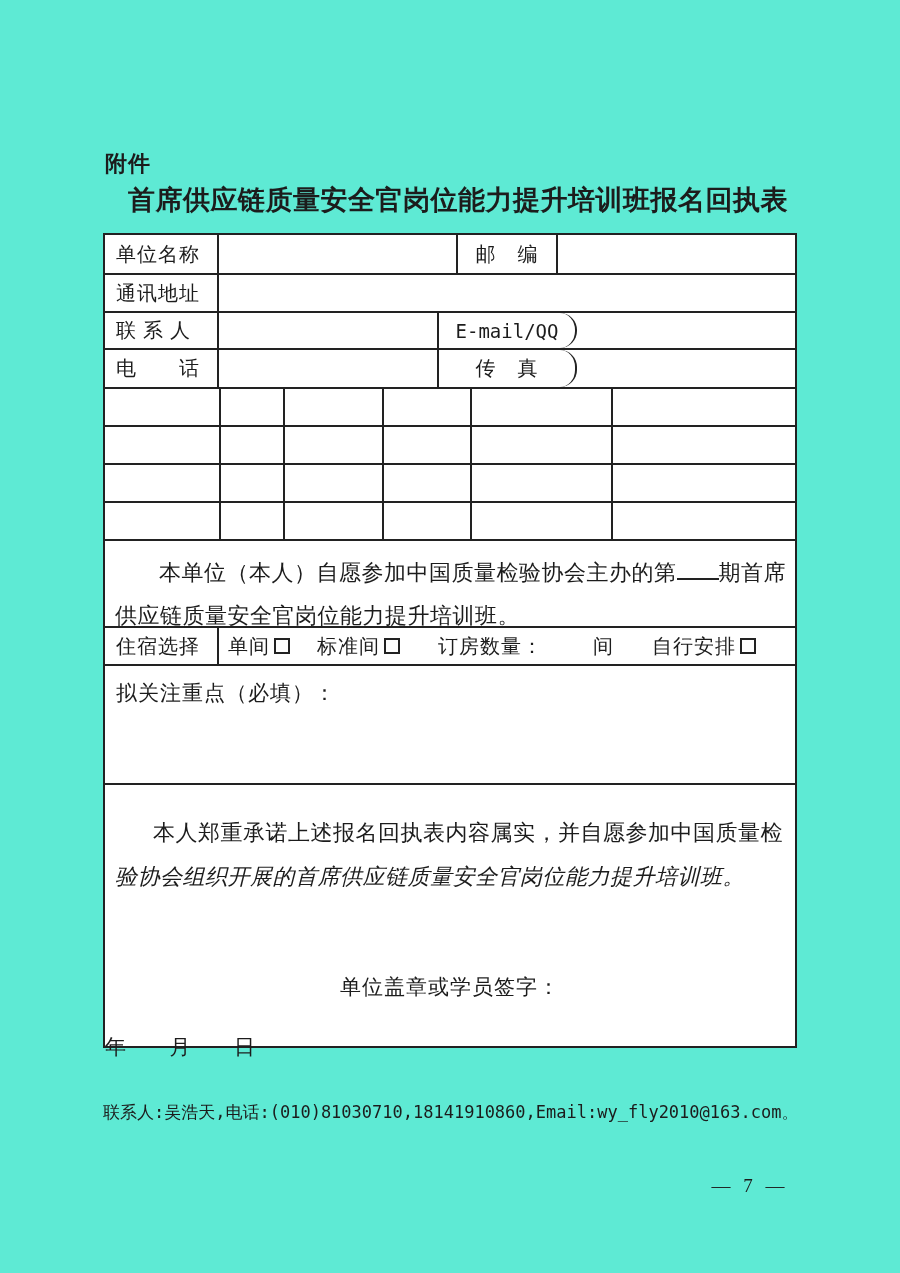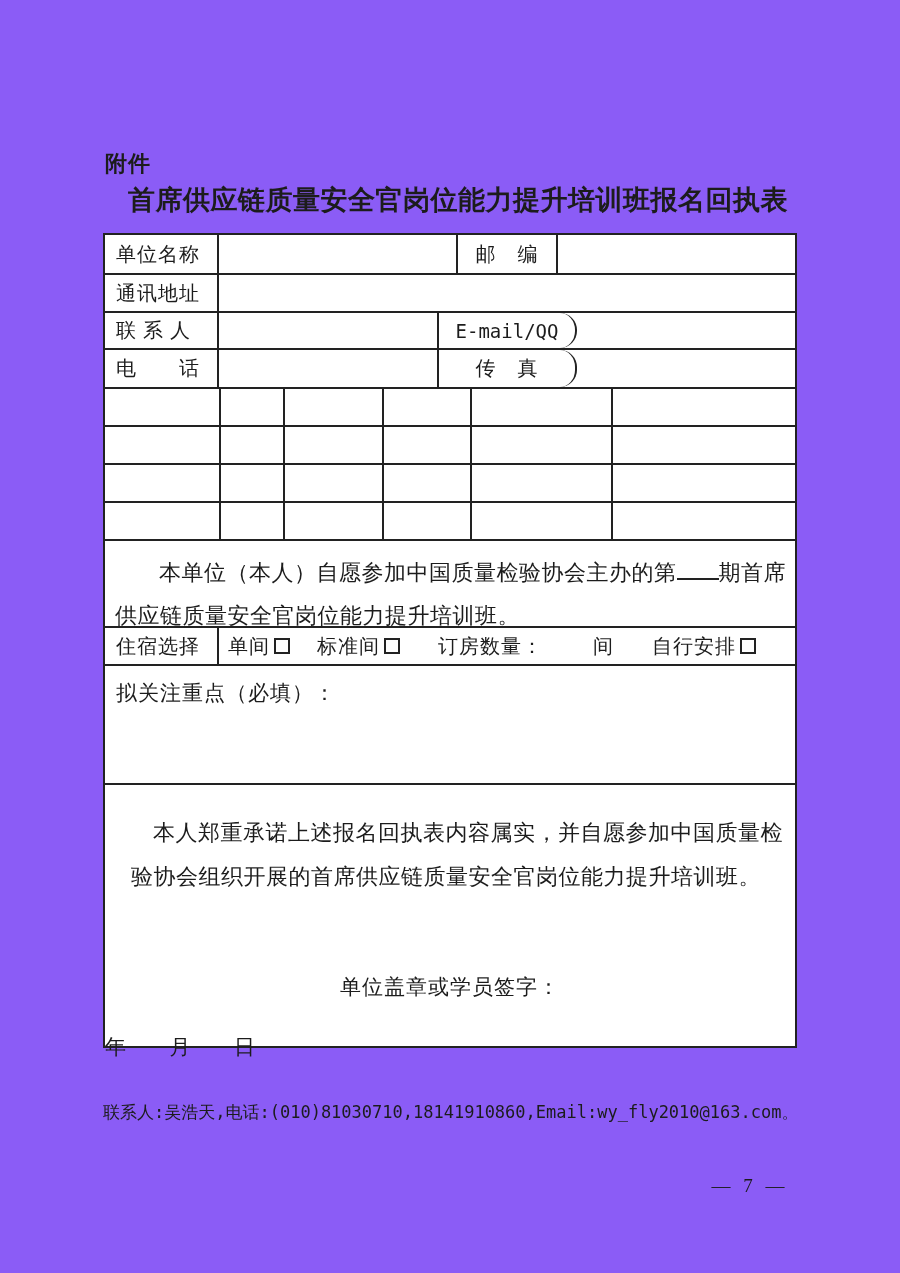--- a/index.html
+++ b/index.html
@@ -1,18 +1,18 @@
 <!DOCTYPE html>
 <html><head>
 <meta charset="utf-8">
 <style>
   * { margin:0; padding:0; box-sizing:border-box; }
   html,body { background:#e9e9e9; }
   .page {
-    position:relative; width:900px; height:1273px; background:#8b5cf6;
+    position:relative; width:900px; height:1273px; background:#5eead4;
     font-family:"Liberation Serif","DejaVu Serif",serif; color:#1c1c1c;
     margin:0 auto; overflow:hidden;
   }
   .cjk-sans { font-family:"Liberation Sans","DejaVu Sans",sans-serif; }
   .mono { font-family:"DejaVu Sans Mono",monospace; }
 
   .attachment { position:absolute; left:105px; top:149px; font-size:22px; font-weight:600; letter-spacing:1px; }
   .doc-title { position:absolute; left:16px; right:0; top:182px; text-align:center;
                font-size:27px; font-weight:bold; letter-spacing:0.5px; }
 
@@ -37,21 +37,21 @@
   .accom-item { display:inline-flex; align-items:center; }
   .checkbox { width:16px; height:16px; border:2px solid #222; display:inline-block; margin-left:4px; background:#fff; }
   .ml27 { margin-left:27px; } .ml38 { margin-left:38px; } .ml50 { margin-left:50px; }
 
   .focus-row { height:119px; display:block; }
   .focus-cell { display:block; padding:13px 10px 0 11px; font-size:21px; letter-spacing:1px; }
 
   .pledge-row { height:261px; display:block; border-bottom:none; }
   .pledge-cell { display:block; padding-top:26px; font-size:22px; line-height:44px; letter-spacing:0.5px; }
   .pledge-line1 { padding:0 6px 0 48px; }
-  .pledge-line2 { padding:0 6px 0 26px; }
+  .pledge-line2 { padding:0 6px 0 10px;font-style:italic; }
   .signature-line { margin-top:66px; text-align:center; font-size:21px; letter-spacing:1px; }
   .date-line { margin-top:16px; text-align:left; padding-right:52px; font-size:21px; }
 
   .footer-contact { position:absolute; left:103px; top:1101px; width:700px; font-size:17px;
                     white-space:nowrap; letter-spacing:0px; }
   .page-number { position:absolute; left:680px; top:1175px; width:140px; text-align:center;
                  font-size:19px; letter-spacing:4px; }
 
   
   .w114 { flex:0 0 114px; } .w333 { flex:0 0 333px; } .w100 { flex:0 0 100px; }

